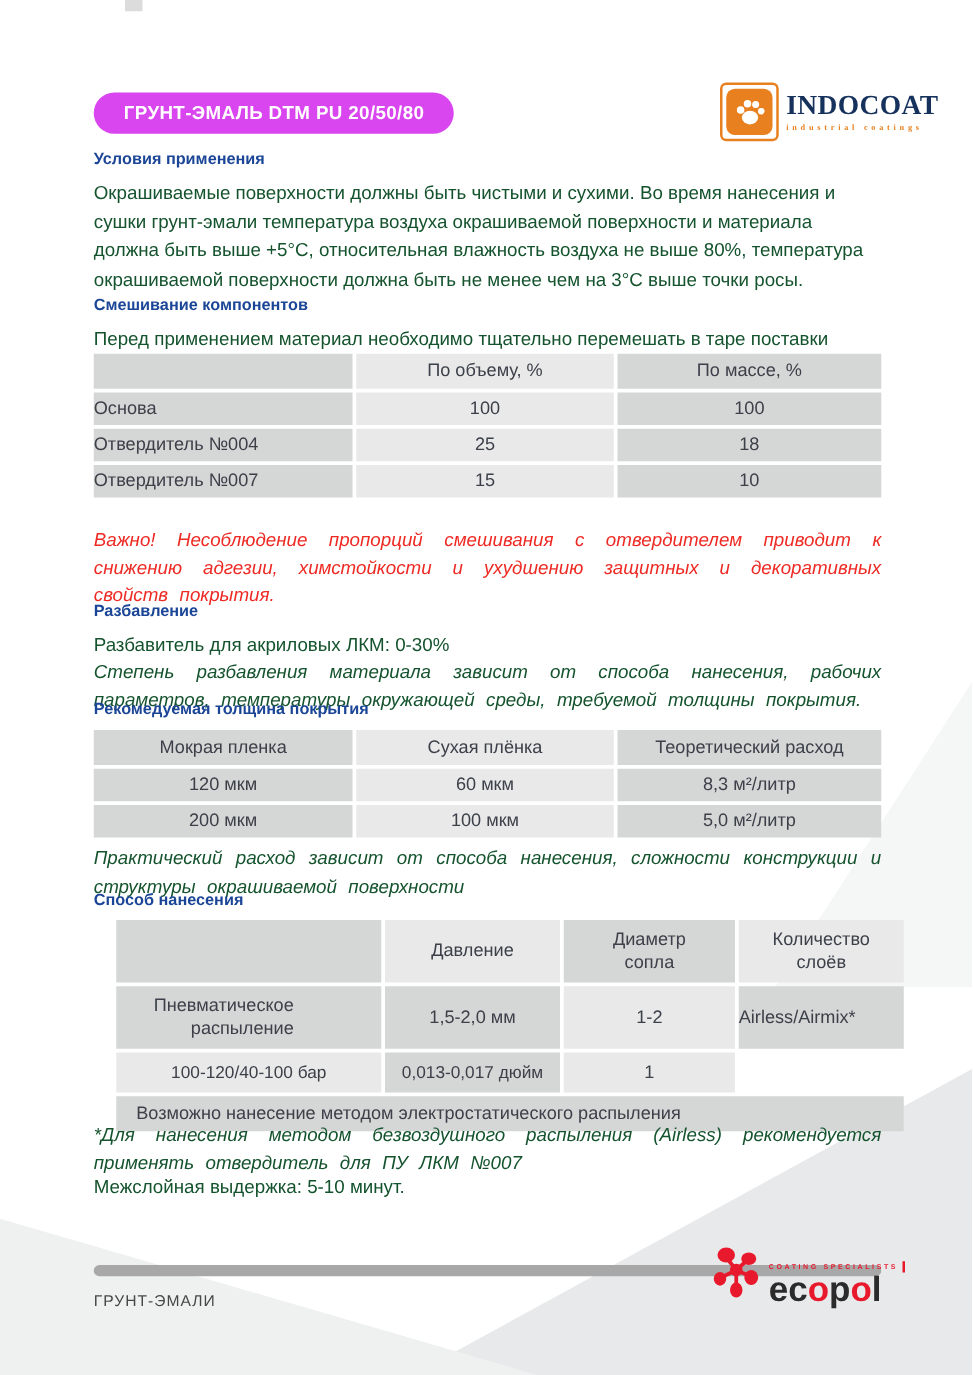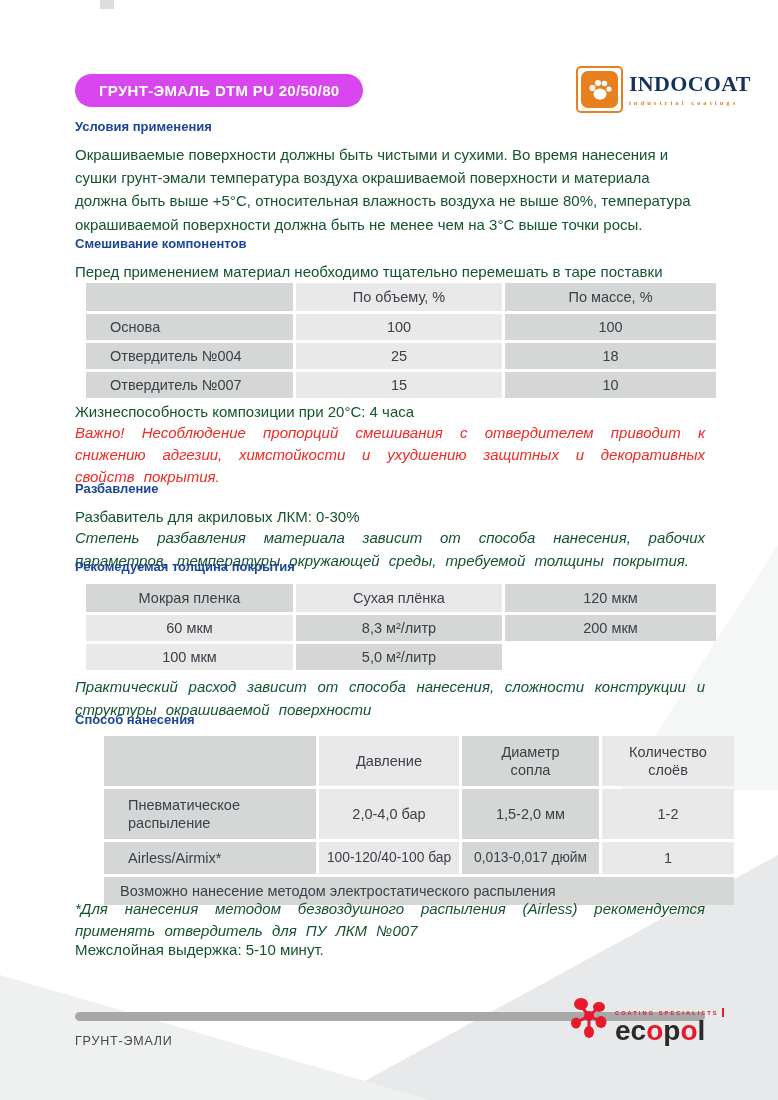--- a/index.html
+++ b/index.html
@@ -25,28 +25,28 @@
   .brand-tag  { font-size:6.6px; color:#E8801F; letter-spacing:3px; margin-top:4px; font-weight:bold; }
 
   
   .h  { position:absolute; left:75px; width:640px; font-size:13px; font-weight:bold; color:#1B4596; }
   .p  { position:absolute; left:75px; width:630px; font-size:15px; line-height:23.2px; color:#14532d; }
   .it { font-style:italic; text-align:justify; word-spacing:5px; }
   .red { color:#EE2A24; }
   .tight { line-height:21.5px; }
 
   
-  .tbl { position:absolute; left:86px; width:630px; display:grid; gap:3px; font-size:14.5px; color:#3C4049; }
+  .tbl { position:absolute; left:75px; width:630px; display:grid; gap:3px; font-size:14.5px; color:#3C4049; }
   .tbl1, .tbl2 { grid-template-columns:207px 206px 211px; }
   .tbl1 { grid-template-rows:28px 26px 26px 26px; }
   .tbl2 { grid-template-rows:28px 26px 26px; }
   .tbl3 { grid-template-columns:212px 140px 137px 132px; grid-template-rows:50px 50px 32px 28px;margin-left:18px; }
   .cell { display:flex; align-items:center; justify-content:center; text-align:center; background:#E9E9EA; line-height:1.25; }
   .cell.g { background:#D5D6D6; }
-  .cell.l { justify-content:flex-start; text-align:left; padding-left:24px; padding-right:8px; }
+  .cell.l { justify-content:flex-start; text-align:right; padding-left:0; padding-right:8px; }
   .cell.merged { grid-column:1 / -1; background:#D5D6D6; justify-content:flex-start; padding-left:16px; }
 
   
   .fbar { position:absolute; left:75px; top:1012px; width:630px; height:9px; border-radius:5px; background:#A8A8A8; }
   .flabel { position:absolute; left:75px; top:1034px; font-size:12.5px; color:#474747; letter-spacing:.8px; }
   .ecopol { position:absolute; left:568px; top:995px; display:flex; align-items:flex-end; gap:5px; }
   .eco-right { display:flex; flex-direction:column; }
   .eco-tag { font-size:5.6px; color:#E8192C; letter-spacing:2.1px; font-weight:bold; display:flex; align-items:center; gap:3px; }
   .eco-tag::after { content:""; display:inline-block; width:2px; height:9px; background:#E8192C; }
   .eco-word { font-size:28px; font-weight:bold; color:#2B2B2B; line-height:1; letter-spacing:0; }
@@ -101,32 +101,32 @@
 
     <div class="cell g l">Отвердитель №004</div>
     <div class="cell">25</div>
     <div class="cell g">18</div>
 
     <div class="cell g l">Отвердитель №007</div>
     <div class="cell">15</div>
     <div class="cell g">10</div>
   </div>
 
-  <div class="p" style="top:400px">Жизнеспособность композиции при 20°С: 4 часа</div>
   <div class="p it red" style="top:422px; line-height:22px">Важно! Несоблюдение пропорций смешивания с отвердителем приводит к снижению адгезии, химстойкости и ухудшению защитных и декоративных свойств покрытия.</div>
 
   <div class="h" style="top:481px">Разбавление</div>
   <div class="p" style="top:505px">Разбавитель для акриловых ЛКМ: 0-30%</div>
   <div class="p it" style="top:527px; line-height:22.5px">Степень разбавления материала зависит от способа нанесения, рабочих параметров, температуры окружающей среды, требуемой толщины покрытия.</div>
 
   <div class="h" style="top:559px">Рекомедуемая толщина покрытия</div>
 
   <div class="tbl tbl2" style="top:584px">
     <div class="cell g">Мокрая пленка</div>
     <div class="cell">Сухая плёнка</div>
+    <div class="cell g">Теоретический расход</div>
 
     <div class="cell g">120 мкм</div>
     <div class="cell">60 мкм</div>
     <div class="cell g">8,3 м²/литр</div>
 
     <div class="cell g">200 мкм</div>
     <div class="cell">100 мкм</div>
     <div class="cell g">5,0 м²/литр</div>
   </div>
 
@@ -134,21 +134,20 @@
 
   <div class="h" style="top:712px">Способ нанесения</div>
 
   <div class="tbl tbl3" style="top:736px">
     <div class="cell g l"></div>
     <div class="cell">Давление</div>
     <div class="cell g" style="padding:0 26px">Диаметр сопла</div>
     <div class="cell" style="padding:0 20px">Количество слоёв</div>
 
     <div class="cell g l" style="padding-right:70px">Пневматическое распыление</div>
-    <div class="cell">2,0-4,0 бар</div>
     <div class="cell g">1,5-2,0 мм</div>
     <div class="cell">1-2</div>
 
     <div class="cell g l">Airless/Airmix*</div>
     <div class="cell" style="font-size:13.8px">100-120/40-100 бар</div>
     <div class="cell g" style="font-size:13.8px">0,013-0,017 дюйм</div>
     <div class="cell">1</div>
 
     <div class="cell merged">Возможно нанесение методом электростатического распыления</div>
   </div>

